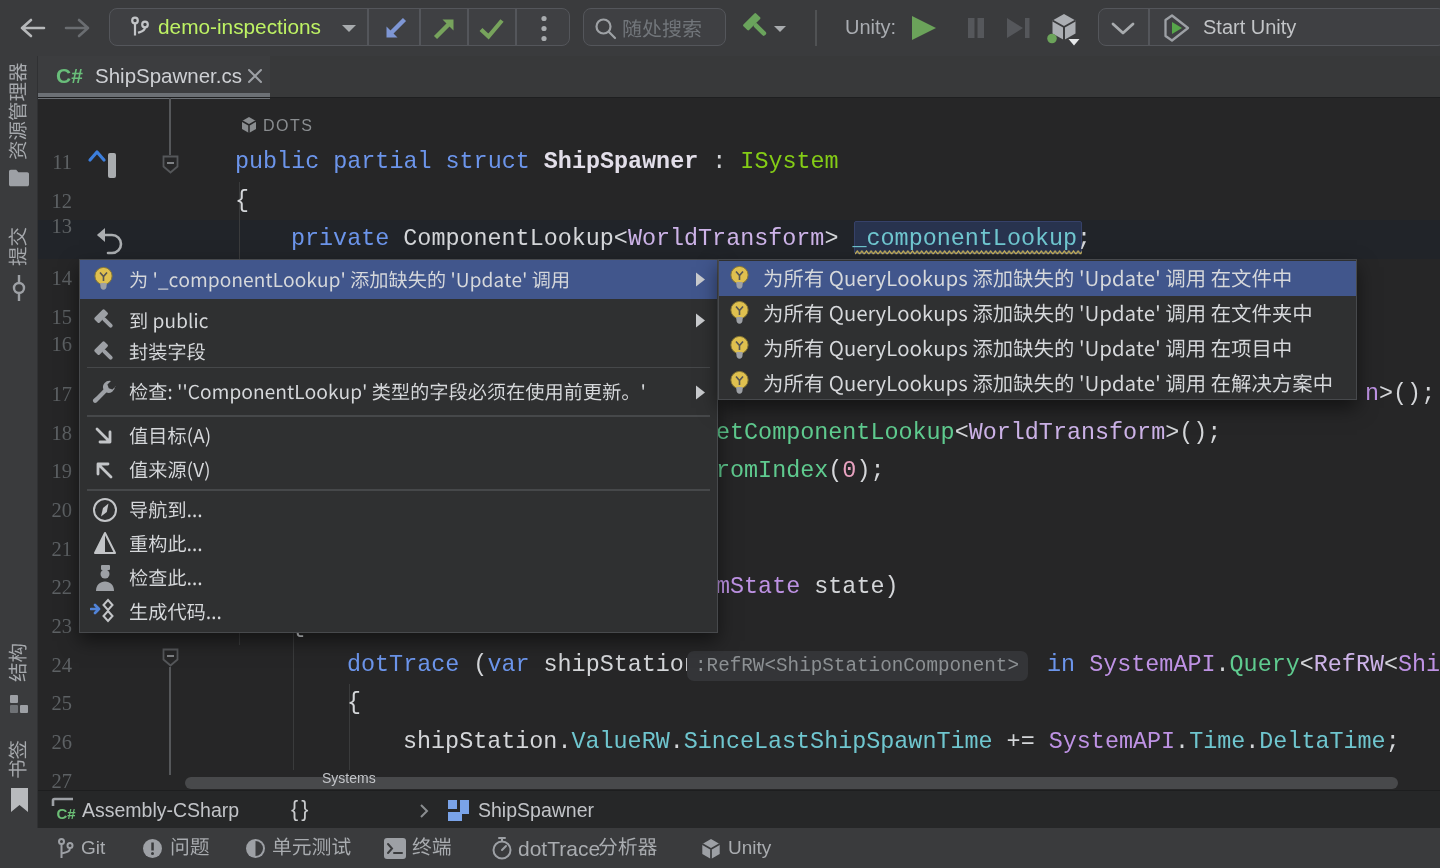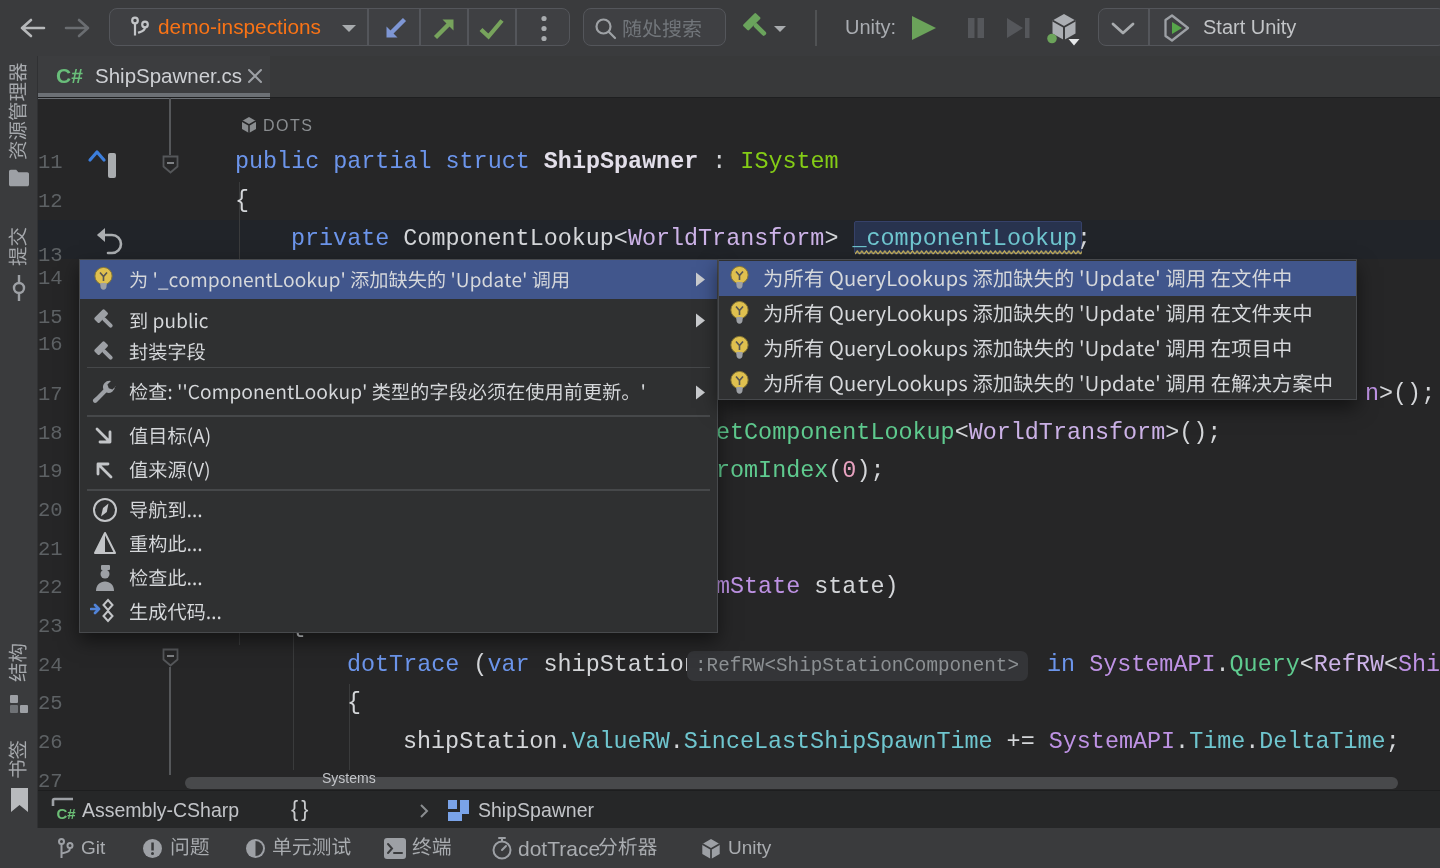--- a/index.html
+++ b/index.html
@@ -5,21 +5,21 @@
 body{position:relative;background:#262627;font-family:"Liberation Sans",sans-serif}
 .abs{position:absolute}
 .mono{font-family:"Liberation Mono",monospace}
 #toolbar{left:0;top:0;width:1440px;height:56px;background:#3A3B3D}
 #stripe{left:0;top:56px;width:38px;height:772px;background:#3A3B3D;border-right:1px solid #303133}
 #tabbar{left:38px;top:56px;width:1402px;height:42px;background:#38393A}
 #editor{left:38px;top:98px;width:1402px;height:692px;background:#262627}
 #crumbs{left:38px;top:790px;width:1402px;height:38px;background:#262728;border-top:1px solid #1d1e1f}
 #status{left:0;top:828px;width:1440px;height:40px;background:#3A3B3D}
 .cl{position:absolute;height:39px;line-height:39px;font-family:"Liberation Mono",monospace;font-size:23.4px;white-space:pre;color:#D4D6D9}
-.ln{position:absolute;left:38px;width:34px;height:39px;line-height:39px;font-family:Liberation Mono, monospace;font-size:20.5px;color:#5D6164}
+.ln{position:absolute;left:38px;width:34px;text-align:right;height:39px;line-height:39px;font-family:Liberation Serif, serif;font-size:20.5px;color:#5D6164}
 .kw{color:#6C95EB}.mth{color:#5FCB8F}.fld{color:#6FC6CF}.cls1{color:#BE92E4}.cls2{color:#CDB3E8}.num{color:#E8A2C0}.ifc{color:#84cc16}
 .g{position:absolute}
 </style></head><body>
 <svg width="0" height="0" style="position:absolute">
     <defs>
       <path id="q0" d="M110 483H167L184 669L186 771H90L92 669Z"></path>
       <path id="q1" d="M239 -196 295 -171C209 -29 168 141 168 311C168 480 209 649 295 792L239 818C147 668 92 507 92 311C92 114 147 -47 239 -196Z"></path>
       <path id="q2" d="M99 -196C191 -47 246 114 246 311C246 507 191 668 99 818L42 792C128 649 171 480 171 311C171 141 128 -29 42 -171Z"></path>
       <path id="q3" d="M139 -13C175 -13 205 15 205 56C205 98 175 126 139 126C102 126 73 98 73 56C73 15 102 -13 139 -13Z"></path>
       <path id="q4" d="M139 390C175 390 205 418 205 460C205 501 175 530 139 530C102 530 73 501 73 460C73 418 102 390 139 390ZM139 -13C175 -13 205 15 205 56C205 98 175 126 139 126C102 126 73 98 73 56C73 15 102 -13 139 -13Z"></path>
@@ -140,21 +140,21 @@
 <div class="abs" style="left:419px;top:9px;width:1.5px;height:36px;background:#54565B"></div>
 <div class="abs" style="left:467px;top:9px;width:1.5px;height:36px;background:#54565B"></div>
 <div class="abs" style="left:515px;top:9px;width:1.5px;height:36px;background:#54565B"></div>
 <svg class="g" style="left:126px;top:15px" width="26" height="26" viewBox="0 0 26 26">
     <g stroke="#C2C4C7" stroke-width="2.2" fill="none">
       <circle cx="9" cy="5.5" r="2.8"></circle>
       <circle cx="19" cy="9.5" r="2.8"></circle>
       <path d="M9 8.5v12M19 12.3c0 4-4 4.5-7 5.5"></path>
     </g>
   </svg>
-<div class="abs" style="left:158px;top:15px;font-size:20.8px;color:#f97316">demo-inspections</div>
+<div class="abs" style="left:158px;top:15px;font-size:20.8px;color:#bef264">demo-inspections</div>
 <svg class="g" style="left:340px;top:23px" width="18" height="11" viewBox="0 0 18 11">
     <path d="M2 2l7 7 7-7z" fill="#A8ABAE"></path>
   </svg>
 <svg class="g" style="left:383px;top:16px" width="25" height="25" viewBox="0 0 25 25">
     <path d="M21.5 3.5L8 17" stroke="#7E96D4" stroke-width="4.4" fill="none"></path>
     <path d="M3.5 10.5V21.5H14.5z" fill="#7E96D4"></path>
   </svg>
 <svg class="g" style="left:432px;top:16px" width="25" height="25" viewBox="0 0 25 25">
     <path d="M3.5 21.5L17 8" stroke="#77A35C" stroke-width="4.4" fill="none"></path>
     <path d="M21.5 14.5V3.5H10.5z" fill="#77A35C"></path>
@@ -294,21 +294,21 @@
     <path d="M1.5 1.5h14v10l-7 6-7-6z" stroke="#55575A" stroke-width="1.8" fill="none"></path>
     <path d="M5 8h7" stroke="#8A8D90" stroke-width="1.8"></path>
   </svg>
 <svg class="g" style="left:162px;top:648px" width="17" height="19" viewBox="0 0 17 19">
     <path d="M1.5 1.5h14v10l-7 6-7-6z" stroke="#55575A" stroke-width="1.8" fill="none"></path>
     <path d="M5 8h7" stroke="#8A8D90" stroke-width="1.8"></path>
   </svg>
 <div class="abs" style="left:169px;top:667px;width:1.5px;height:108px;background:#55575A"></div>
 <div class="ln" style="top:143.0px">11</div>
 <div class="ln" style="top:181.7px">12</div>
-<div class="ln" style="top:236px">13</div>
+<div class="ln" style="top:207px">13</div>
 <div class="ln" style="top:259.0px">14</div>
 <div class="ln" style="top:297.6px">15</div>
 <div class="ln" style="top:325px">16</div>
 <div class="ln" style="top:375.0px">17</div>
 <div class="ln" style="top:413.6px">18</div>
 <div class="ln" style="top:452.3px">19</div>
 <div class="ln" style="top:490.9px">20</div>
 <div class="ln" style="top:529.6px">21</div>
 <div class="ln" style="top:568.3px">22</div>
 <div class="ln" style="top:606.9px">23</div>

